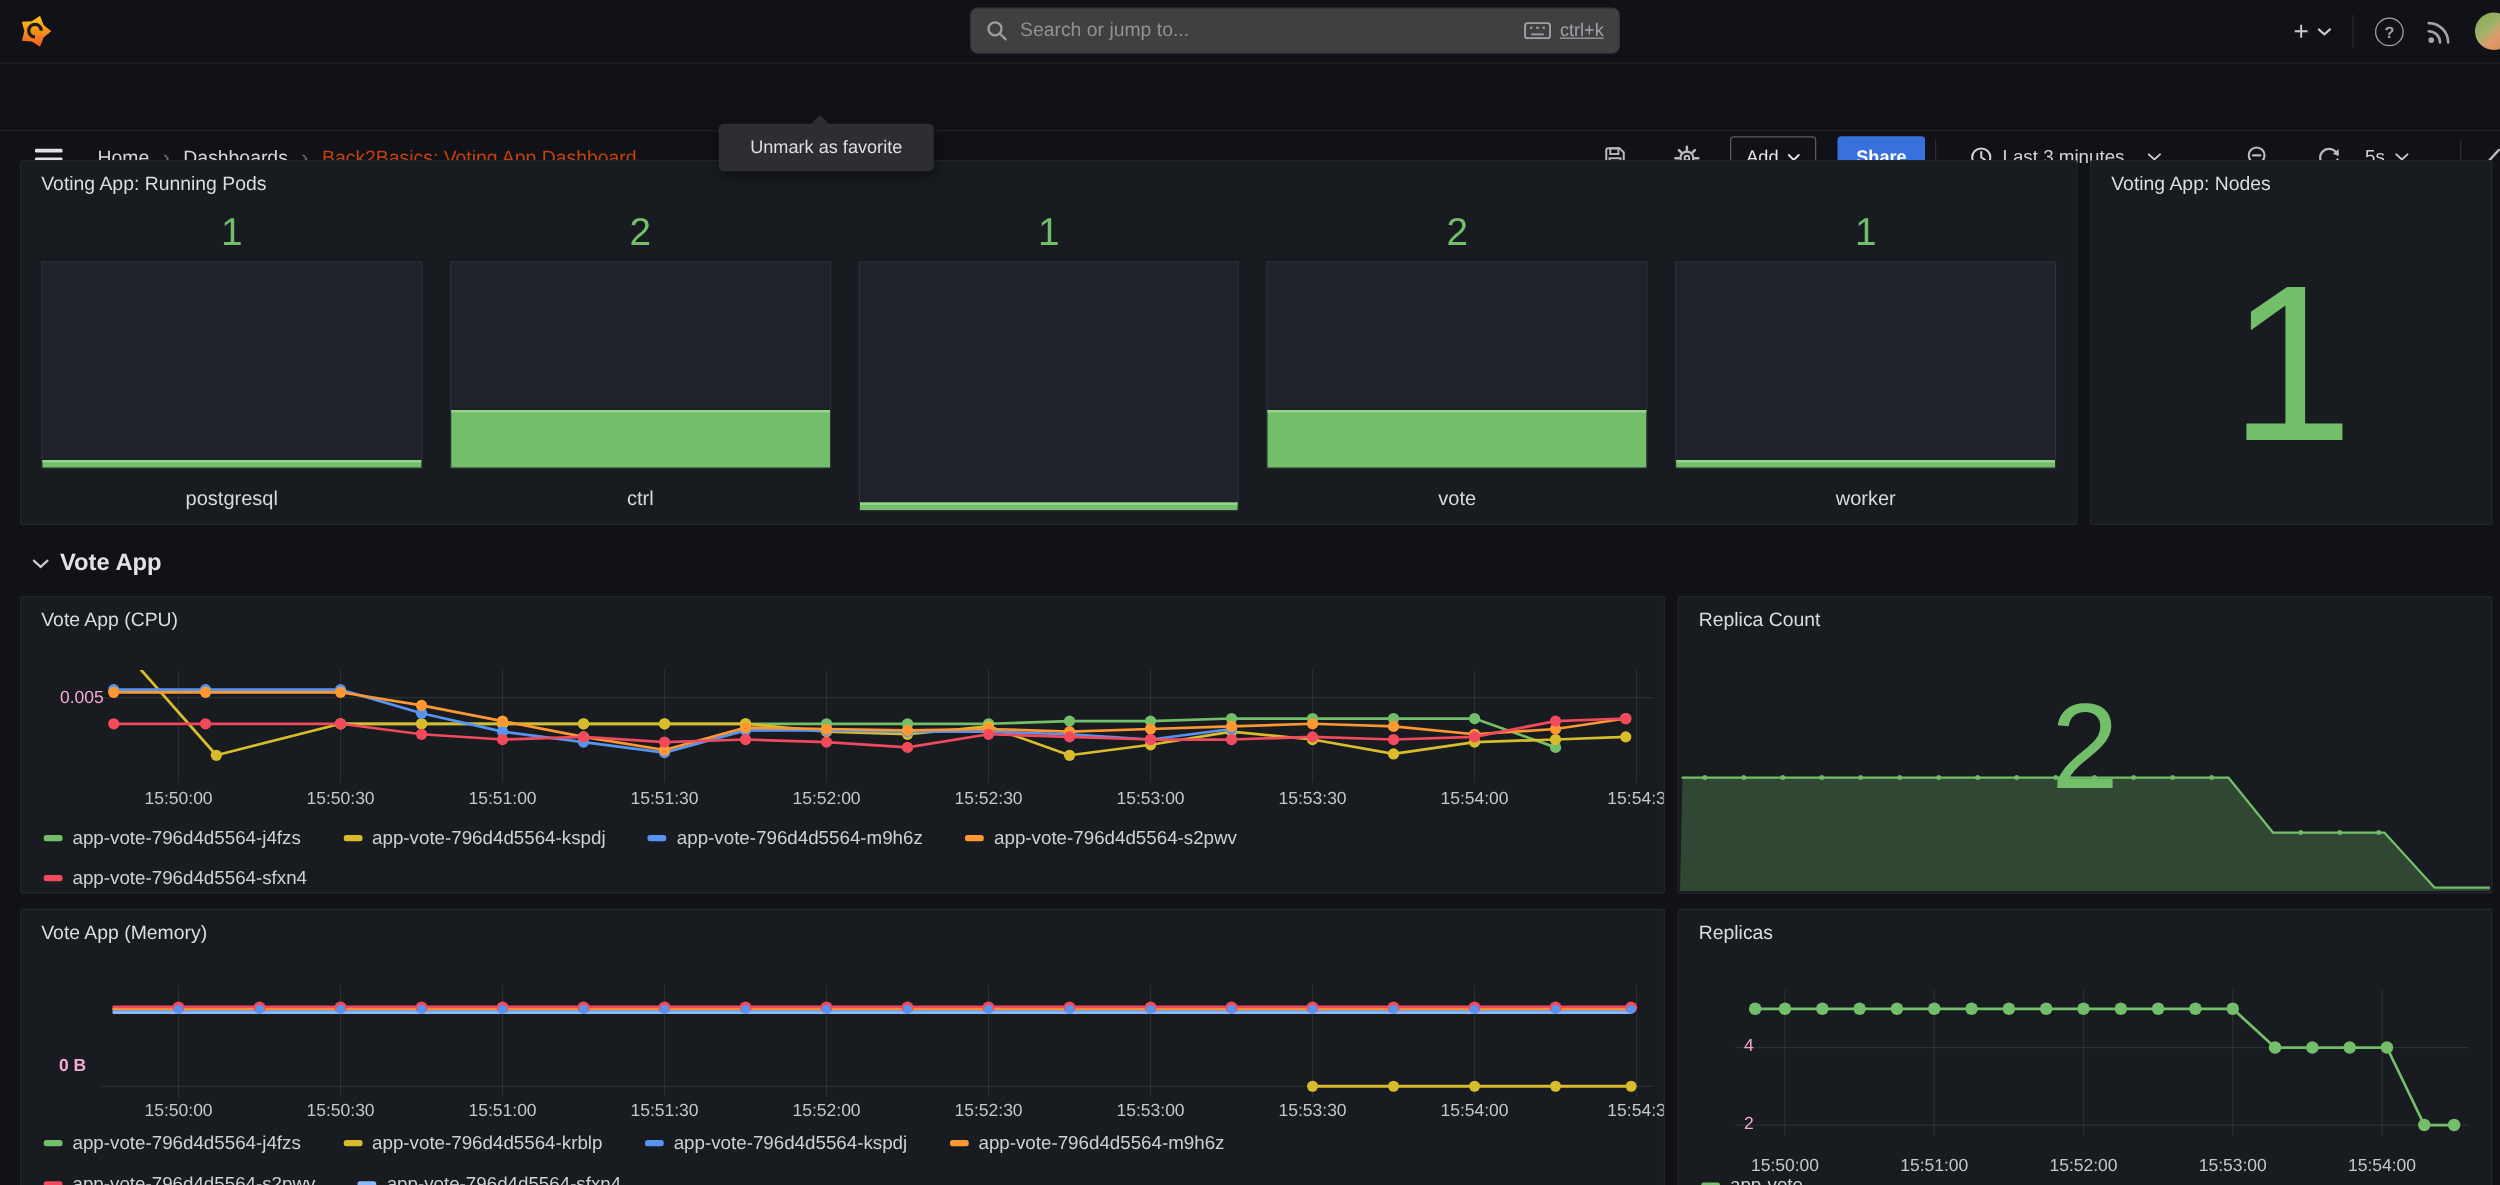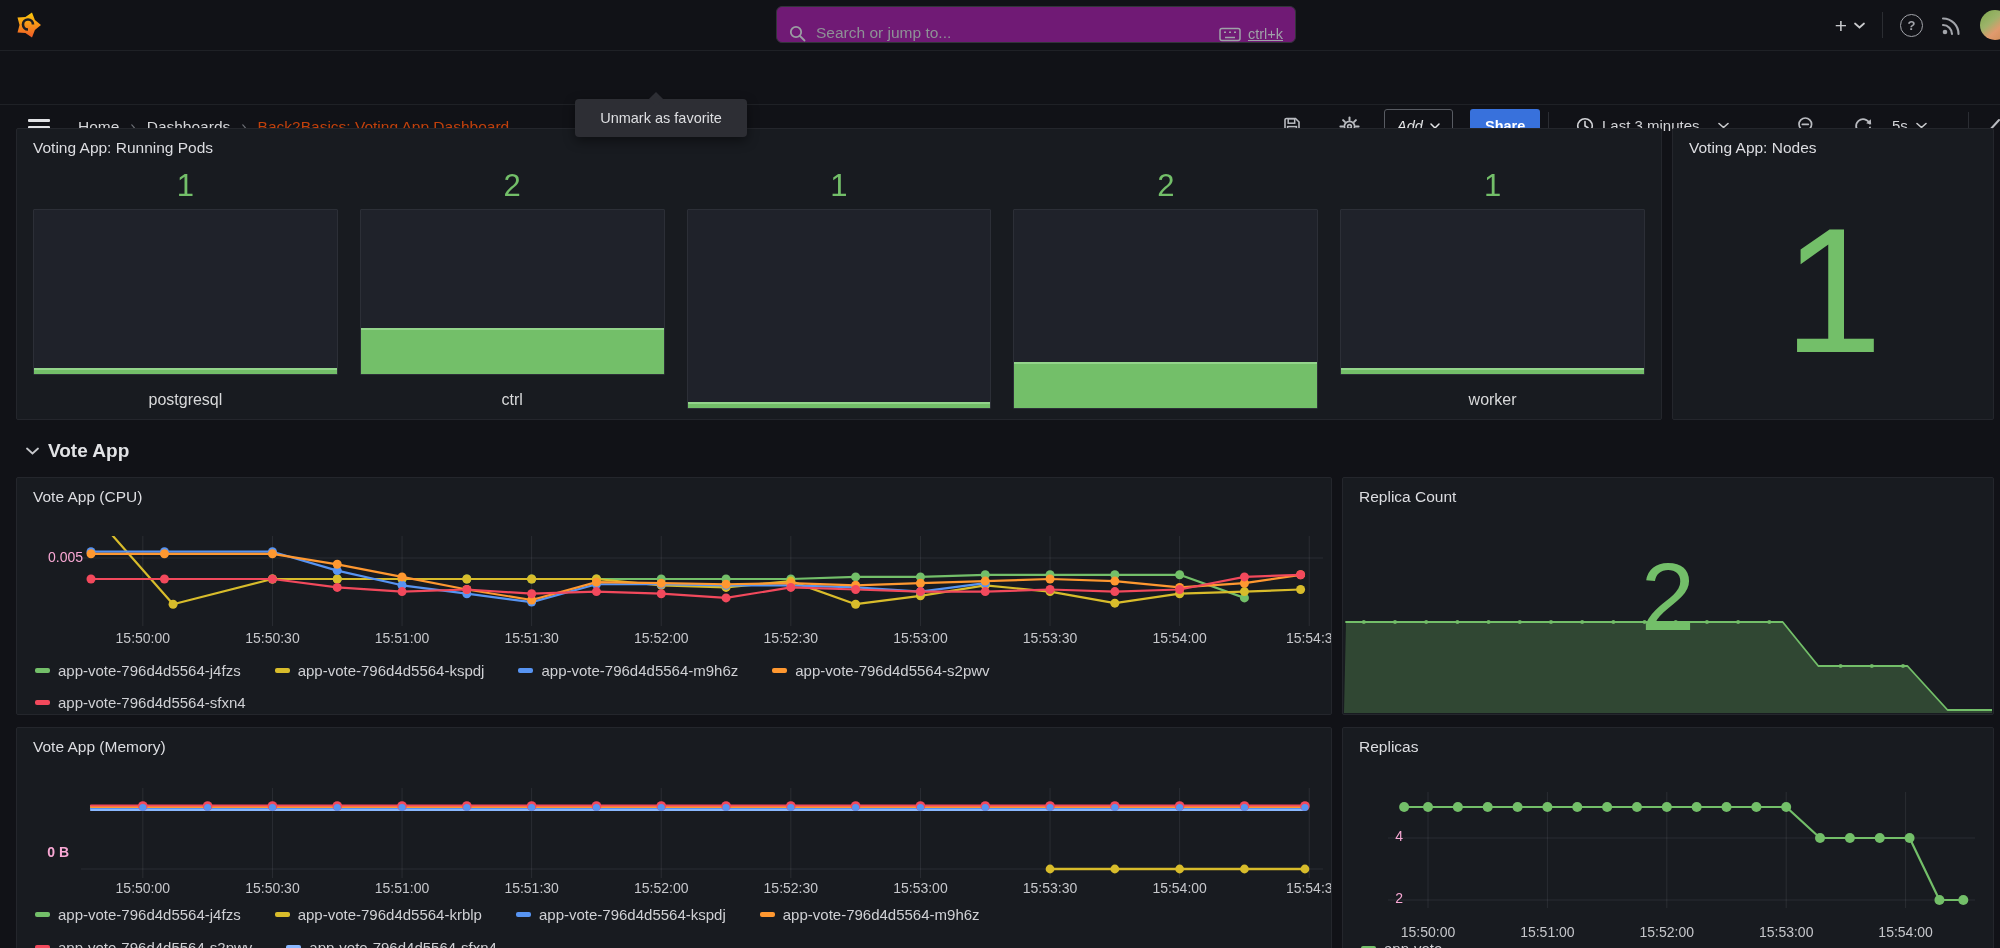--- a/index.html
+++ b/index.html
@@ -2,22 +2,22 @@
 <html><head>
 <meta charset="utf-8">
 <style>
   html,body{margin:0;padding:0;}
   body{width:2000px;height:948px;overflow:hidden;background:#111217;
        font-family:"Liberation Sans",sans-serif;color:#d8d9da;}
   #app{position:relative;width:2000px;height:948px;overflow:hidden;}
   
   .nav{position:absolute;top:0;left:0;right:0;height:50px;border-bottom:1px solid #1f2126;}
   .logo{position:absolute;left:14px;top:10px;width:28px;height:30px;}
-  .searchbox{position:absolute;left:776px;top:6px;width:520px;height:37px;background:#701a75;
-             border:1px solid #32343a;border-radius:6px;display:flex;align-items:flex-end;
+  .searchbox{position:absolute;left:776px;top:6px;width:520px;height:37px;background:#404040;
+             border:1px solid #32343a;border-radius:6px;display:flex;align-items:center;
              padding:0 12px;box-sizing:border-box;cursor:text;}
   .search-ph{color:#8e9196;font-size:15.5px;margin-left:10px;flex:1;white-space:nowrap;}
   .shortcut{color:#9fa2a8;font-size:14.5px;margin-left:7px;text-decoration:underline;}
   .nav-right{position:absolute;right:0;top:0;height:50px;display:flex;align-items:center;gap:17px;padding-right:14px;}
   .vdiv{width:1px;height:26px;background:#2b2d32;}
   .plusgrp{display:flex;align-items:center;gap:7px;cursor:pointer;}
   .plus{font-size:21px;color:#c9cacd;line-height:1;}
   .helpcirc{width:21px;height:21px;border:1.7px solid #a2a4aa;border-radius:50%;color:#a2a4aa;
             font-size:13px;font-weight:700;display:flex;align-items:center;justify-content:center;cursor:pointer;}
   .avatar{width:30px;height:30px;border-radius:50%;margin-right:-24px;flex:none;cursor:pointer;
@@ -158,21 +158,21 @@
         <line x1="1.4" y1="10.5" x2="4" y2="10.5"></line>
           <line x1="17" y1="10.5" x2="19.6" y2="10.5"></line>
         <line x1="4.1" y1="4.1" x2="5.9" y2="5.9"></line>
           <line x1="15.1" y1="15.1" x2="16.9" y2="16.9"></line>
         <line x1="4.1" y1="16.9" x2="5.9" y2="15.1"></line>
           <line x1="15.1" y1="5.9" x2="16.9" y2="4.1"></line>
       </g>
       <circle cx="10.5" cy="10.5" r="5.2" fill="none" stroke="#b9bbc0" stroke-width="1.8"></circle>
       <circle cx="10.5" cy="10.5" r="1.9" fill="none" stroke="#b9bbc0" stroke-width="1.6"></circle>
     </svg>
-    <div class="btn btn-outline" style="left:1384px;font-style:italic;">
+    <div class="btn btn-outline" style="left:1384px;">
       <span>Add</span>
       <svg width="10" height="6" viewBox="0 0 10 6">
           <polyline points="1,1 5,5 9,1" fill="none" stroke="#e6e7e9" stroke-width="1.5" stroke-linecap="round"></polyline>
         </svg>
     </div>
     <div class="btn btn-fill" style="left:1470px;">
       <span>Share</span>
     </div>
     <div class="tbdiv" style="left:1548px;"></div>
     <div class="tgrp" style="left:1566px;">
@@ -231,20 +231,21 @@
           <div class="gval">1</div>
           <div class="gbox">
             <div class="gfill" style="height:4px"></div>
           </div>
         </div>
         <div class="gauge">
           <div class="gval">2</div>
           <div class="gbox">
             <div class="gfill" style="height:44px"></div>
           </div>
+          <div class="glabel">vote</div>
         </div>
         <div class="gauge">
           <div class="gval">1</div>
           <div class="gbox">
             <div class="gfill" style="height:4px"></div>
           </div>
           <div class="glabel">worker</div>
         </div>
       </div>
   </div>

